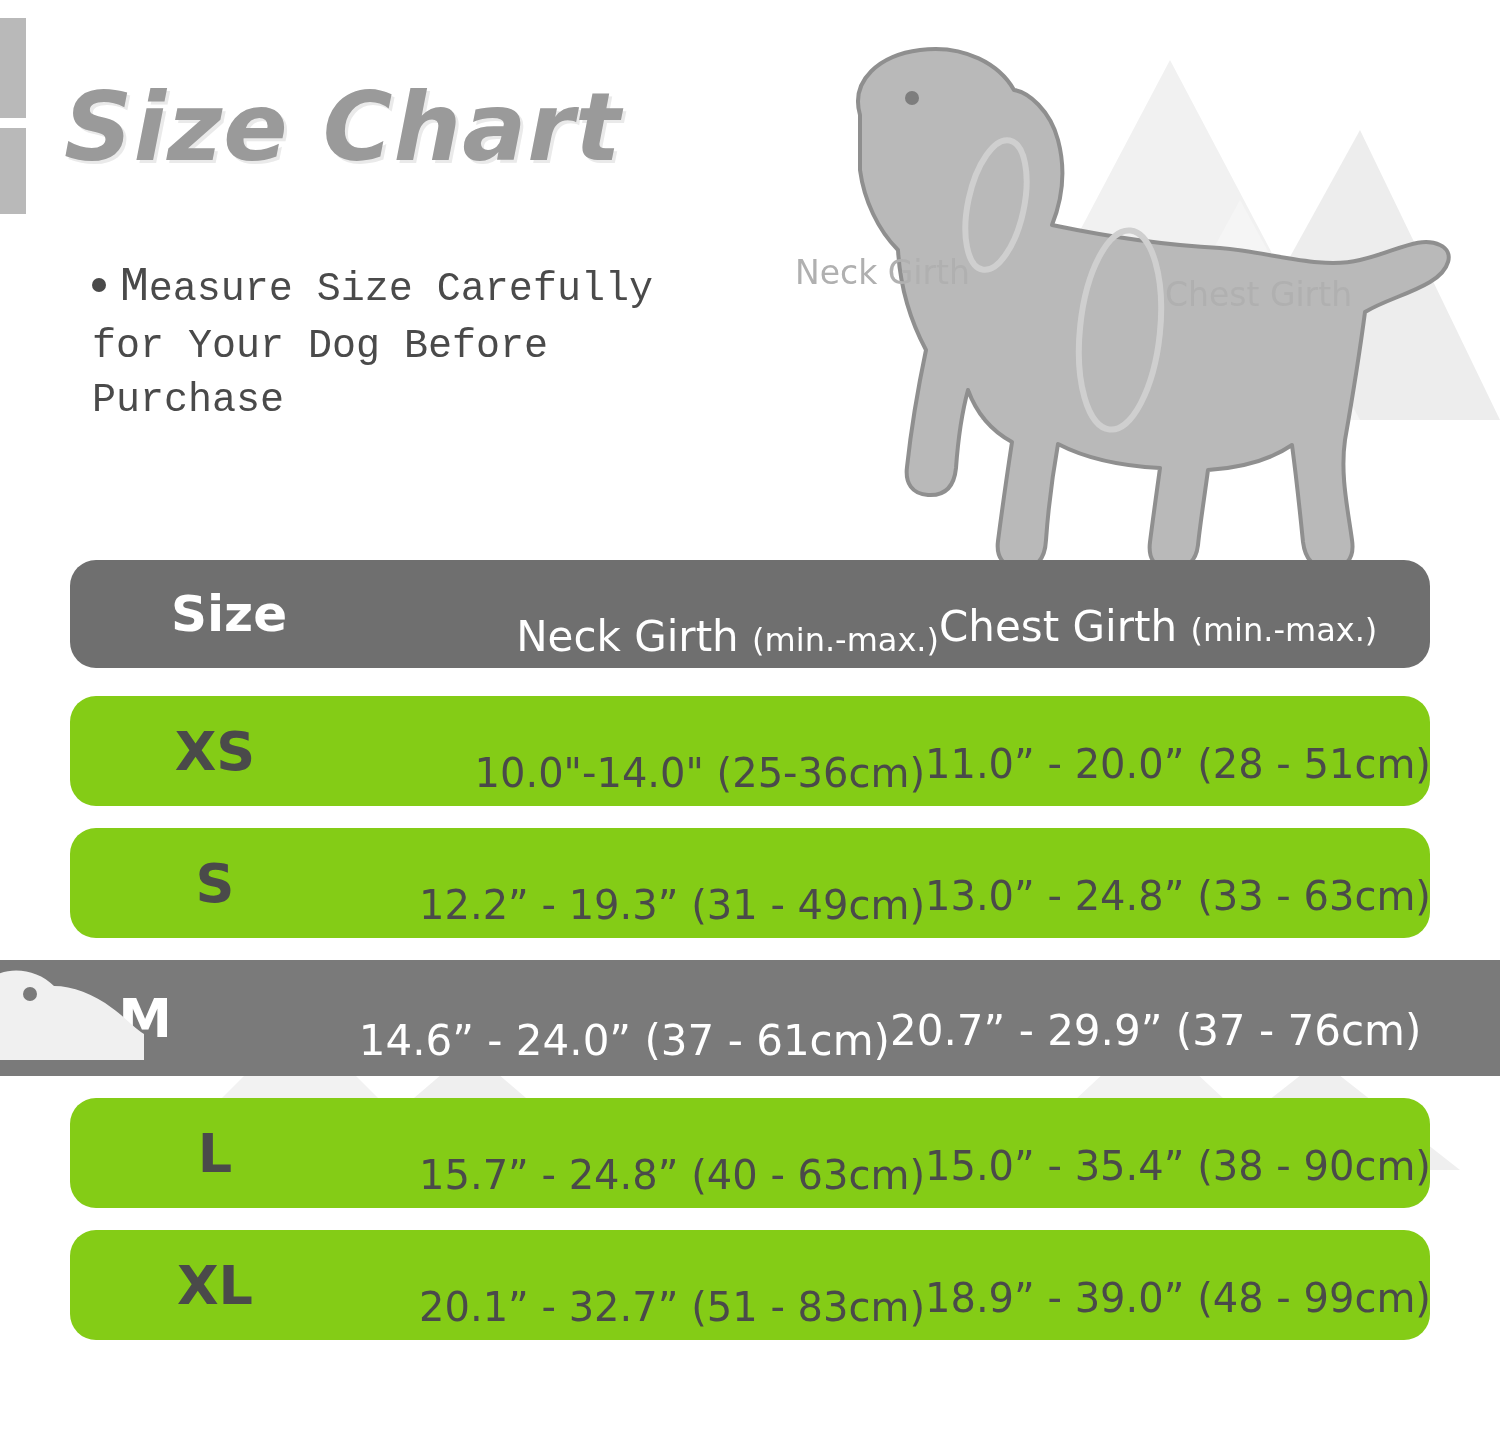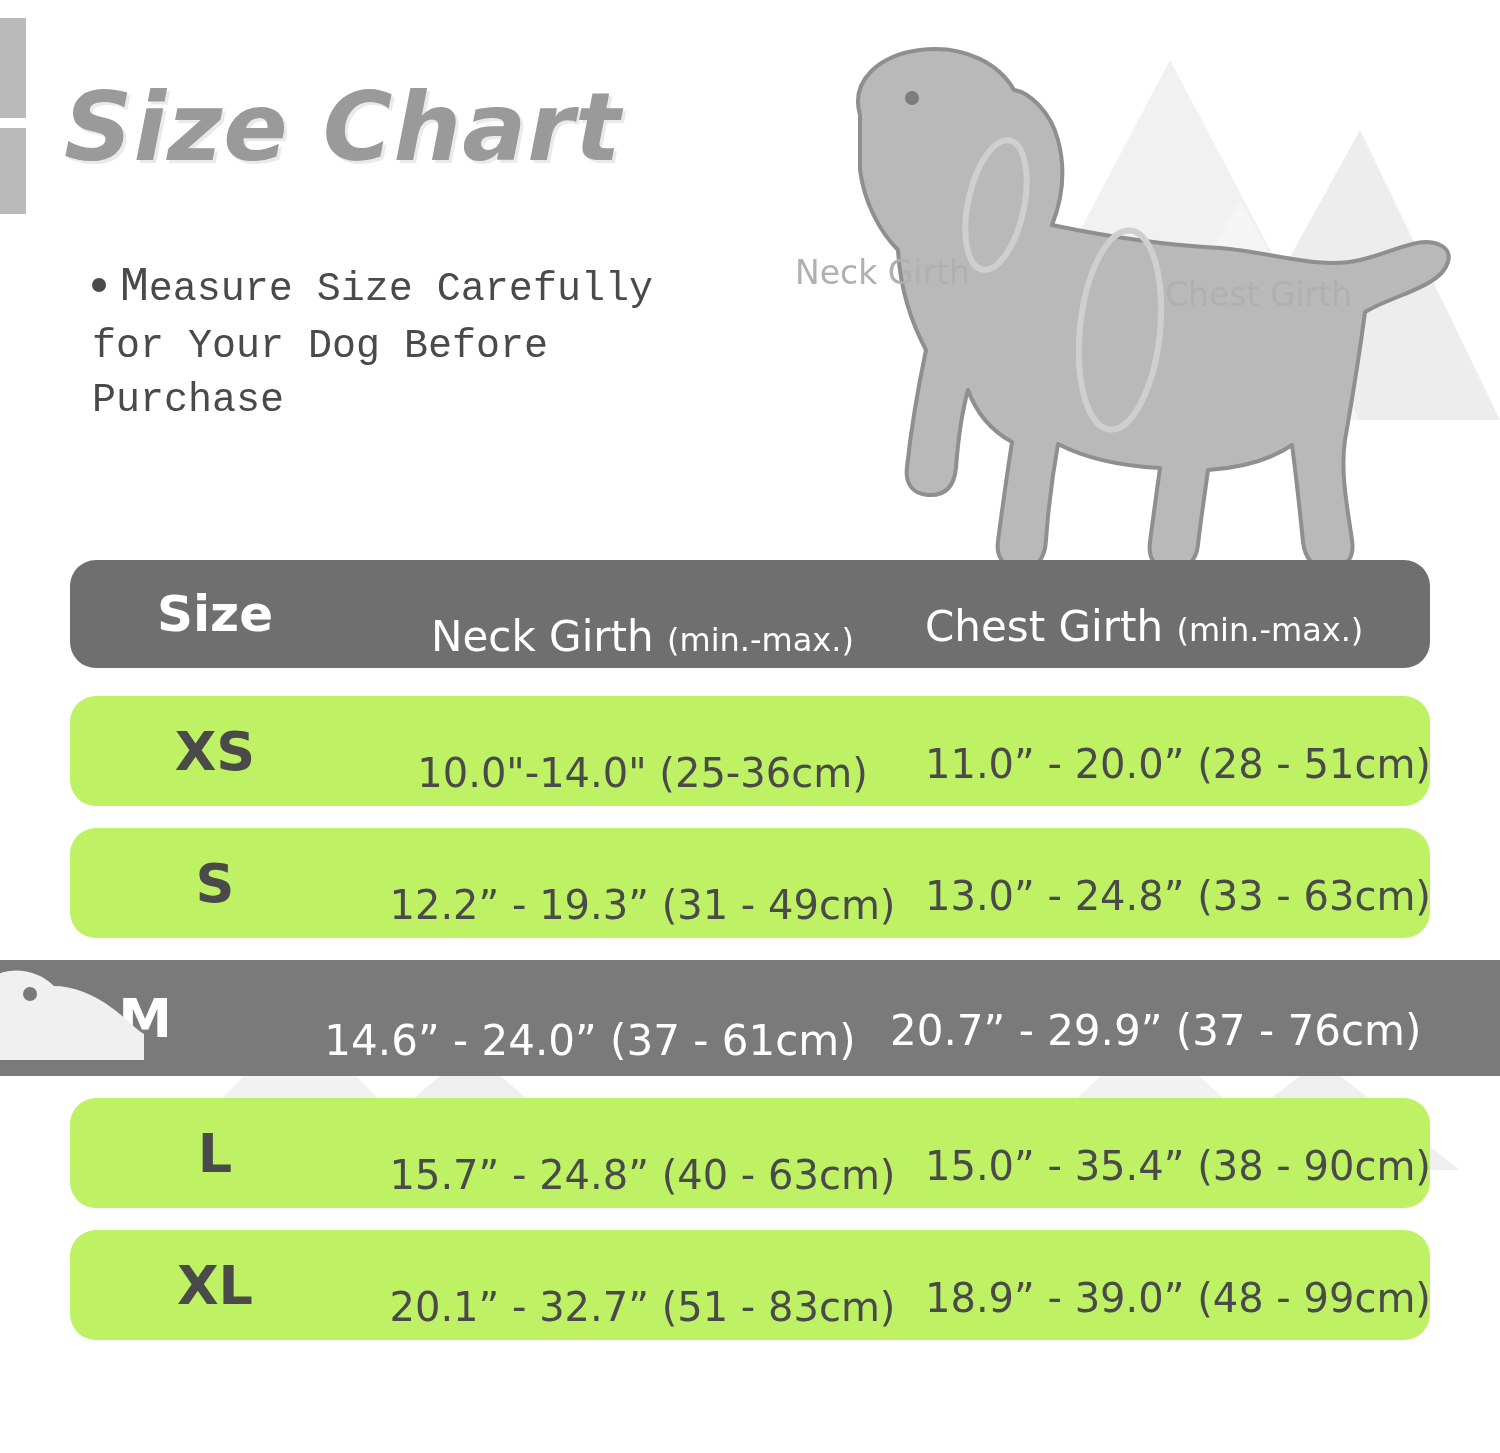--- a/index.html
+++ b/index.html
@@ -107,41 +107,42 @@
     align-items: center;
     height: 110px;
     margin: 0 70px 22px 70px;
     border-radius: 26px;
     box-sizing: border-box;
   }
   .row.header {
     background: #6f6f6f;
     height: 108px;
     margin-bottom: 28px;
+    padding-left: 14px;
   }
   .row.alt {
-    background: #bef264;
+    background: #84cc16;
   }
   .row.highlight {
     background: #7a7a7a;
     margin-left: 0;
     margin-right: 0;
     width: 1500px;
     border-radius: 0;
     height: 116px;
     position: relative;
   }
   .cell-size {
     width: 290px;
     text-align: center;
     flex: none;
   }
   .cell-neck {
     width: 565px;
-    text-align: center;
+    text-align: right;
     flex: none;
     margin-top: 44px;
   }
   .cell-chest {
     flex: 1;
     margin-top: 25px;
   }
   .row.highlight .cell-size  { width: 290px; }
   .row.highlight .cell-neck  { width: 600px; }
 

